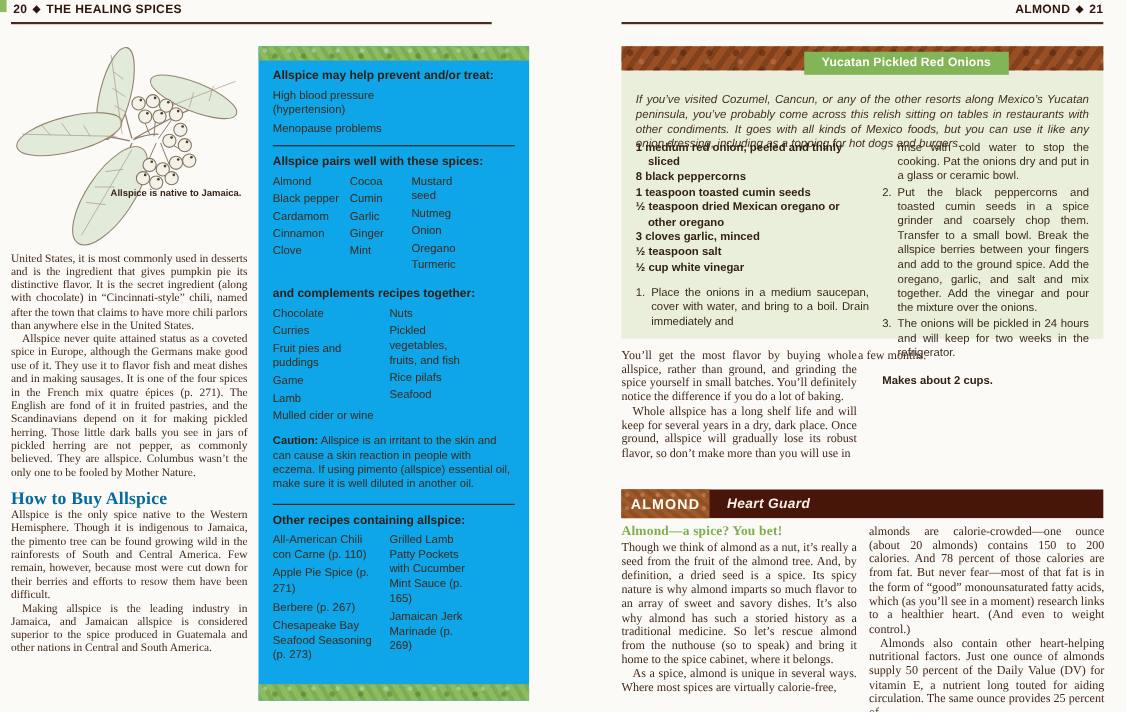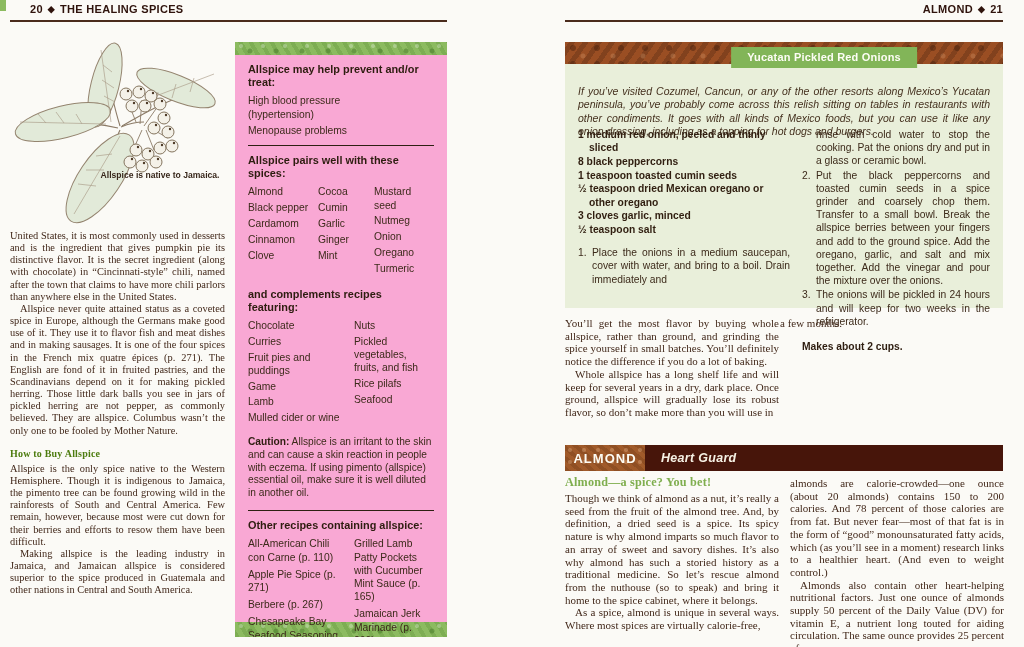--- a/index.html
+++ b/index.html
@@ -23,37 +23,37 @@
 
   
   .left-body{
     left:10px;top:230px;width:215px;
     font-size:10.4px;line-height:12.15px;text-align:justify;color:#42281a;
   }
   .left-body p{margin:0;}
   .indent{text-indent:10px;}
   .green-head{
     font-family:"Liberation Serif", serif;
-    color:#4d7c0f;font-weight:bold;font-size:10px;
+    color:#0369a1;font-weight:bold;font-size:16px;
     margin:11px 0 3px 0 !important;letter-spacing:.2px;
   }
 
   
   .illustration{left:8px;top:30px;width:217px;height:200px;}
   .illo-caption{
     position:absolute;left:86px;top:140px;width:132px;
     font-family:"Liberation Sans", sans-serif;font-weight:bold;
     font-size:8.6px;line-height:10px;color:#38271b;text-align:center;
   }
 
   
   .infobox{
     left:235px;top:42px;width:212px;height:595px;
-    background:#f9a8d4;overflow:hidden;
-    font-family:"Liberation Sans", sans-serif;font-size:10.3px;line-height:13.2px;color:#3c2a1a;
+    background:#0ea5e9;overflow:hidden;
+    font-family:"Liberation Sans", sans-serif;font-size:10.3px;line-height:13.2px;color:#3c2a1a;padding-left:34px;
   }
   .band-green{
     background-color:#8cbb60;
     background-image:
       radial-gradient(circle at 6px 4px, rgba(255,255,255,.28) 1.5px, transparent 2.5px),
       radial-gradient(circle at 15px 9px, rgba(70,120,40,.5) 2px, transparent 3px),
       repeating-linear-gradient(60deg, rgba(110,160,70,.5) 0 4px, transparent 4px 9px);
     background-size:22px 13px,26px 13px,auto;
   }
   .infobox .band-top{position:absolute;top:0;left:0;right:0;height:13px;}
@@ -144,21 +144,21 @@
   .almond-left{left:565px;top:492px;width:214px;}
   .almond-right{left:790px;top:477px;width:214px;}
 </style>
 </head>
 <body>
 
 <div>
 
   <div class="abs corner-mark"></div>
 
-  <div class="abs runhead" style="left:30px;top:3px;">
+  <div class="abs runhead" style="left:12px;top:3px;">
     <span>20</span><span class="dia">◆</span><span>THE HEALING SPICES</span>
   </div>
   <div class="abs rule" style="left:10px;top:20px;width:437px;"></div>
 
   <div class="abs runhead" style="right:21px;top:3px;">
     <span>ALMOND</span><span class="dia">◆</span><span>21</span>
   </div>
   <div class="abs rule" style="left:565px;top:20px;width:438px;"></div>
 
   <div class="abs illustration">
@@ -281,21 +281,21 @@
           </ul>
         <ul class="c3">
             <li>Mustard seed</li>
             <li>Nutmeg</li>
             <li>Onion</li>
             <li>Oregano</li>
             <li>Turmeric</li>
           </ul>
       </div>
 
-      <div class="ib-head" style="margin-top:10px;">and complements recipes featuring:</div>
+      <div class="ib-head" style="margin-top:10px;">and complements recipes together:</div>
       <div class="cols two-col">
         <ul class="c1">
             <li>Chocolate</li>
             <li>Curries</li>
             <li>Fruit pies and puddings</li>
             <li>Game</li>
             <li>Lamb</li>
             <li>Mulled cider or wine</li>
           </ul>
         <ul class="c2">
@@ -332,20 +332,21 @@
     <p class="recipe-intro">If you’ve visited Cozumel, Cancun, or any of the other resorts along Mexico’s Yucatan peninsula, you’ve probably come across this relish sitting on tables in restaurants with other condiments. It goes with all kinds of Mexico foods, but you can use it like any onion dressing, including as a topping for hot dogs and burgers.</p>
     <div class="recipe-cols">
       <div class="recipe-col-l">
         <ul class="ing">
             <li>1 medium red onion, peeled and thinly sliced</li>
             <li>8 black peppercorns</li>
             <li>1 teaspoon toasted cumin seeds</li>
             <li>½ teaspoon dried Mexican oregano or other oregano</li>
             <li>3 cloves garlic, minced</li>
             <li>½ teaspoon salt</li>
+            <li>½ cup white vinegar</li>
           </ul>
         <div class="step step1">
           <span class="step-num">1.</span>
           <span class="step-text">Place the onions in a medium saucepan, cover with water, and bring to a boil. Drain immediately and</span>
         </div>
       </div>
       <div class="recipe-col-r">
         <div class="step">
           <span class="step-num"></span>
           <span class="step-text">rinse with cold water to stop the cooking. Pat the onions dry and put in a glass or ceramic bowl.</span>

